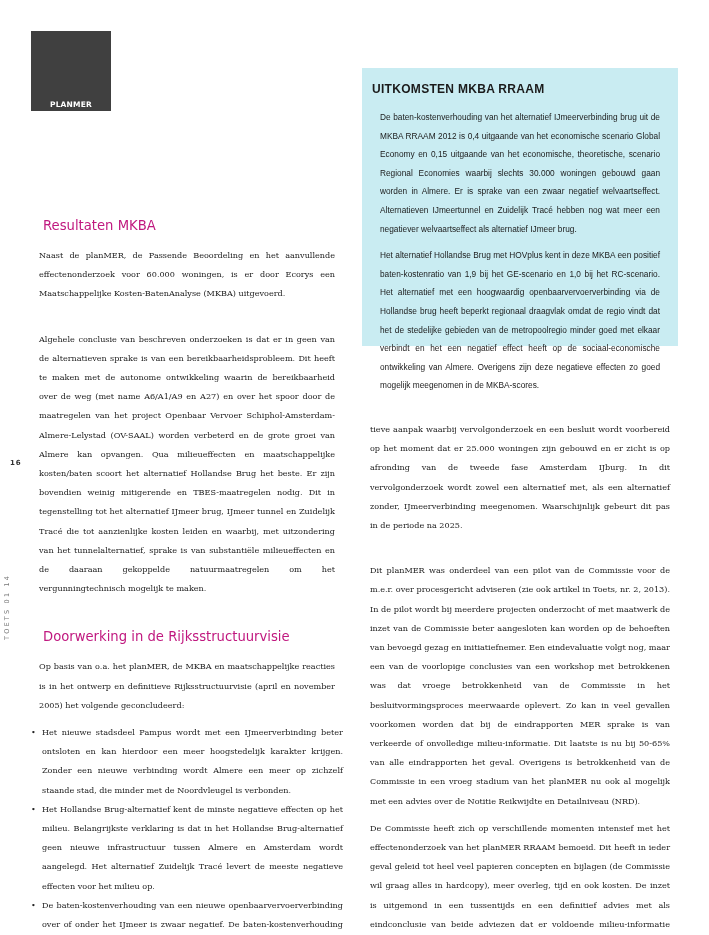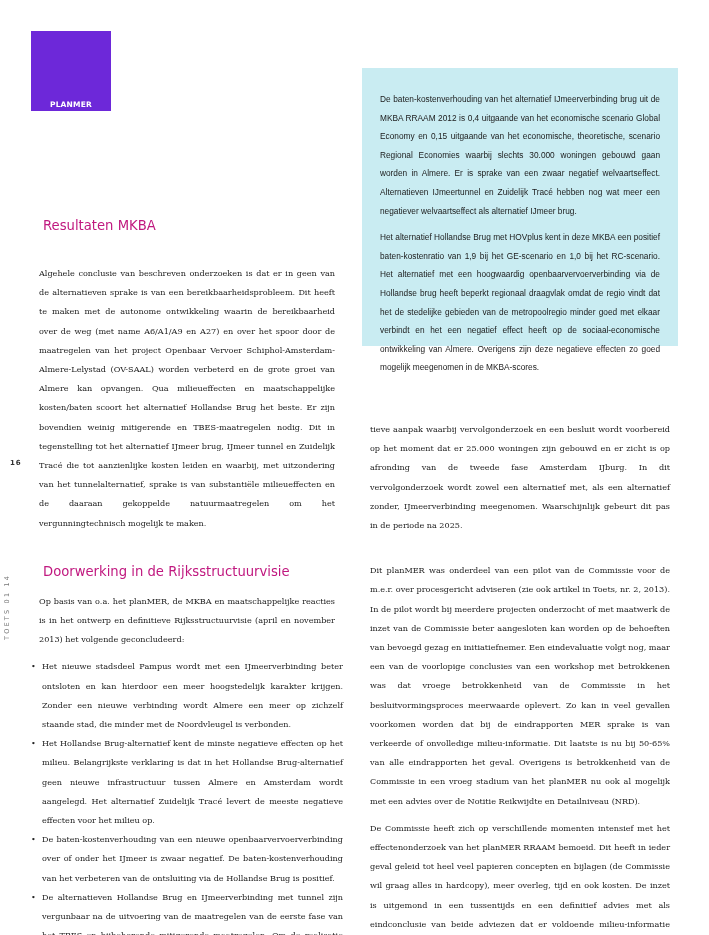--- a/index.html
+++ b/index.html
@@ -1,19 +1,19 @@
 <!DOCTYPE html>
 <html><head>
   <meta charset="utf-8">
   <style>
     html, body { margin: 0; padding: 0; background: #ffffff; }
     body { width: 709px; height: 935px; position: relative; overflow: hidden; }
     .tag-box {
       position: absolute; left: 31px; top: 31px; width: 80px; height: 80px;
-      background: #6d28d9;
+      background: #404040;
     }
     .tag-box .tag-label {
       position: absolute; left: 0; right: 0; bottom: 2px; text-align: center;
       color: #ffffff; font-family: "DejaVu Sans", sans-serif; font-size: 7.5px;
       letter-spacing: 0.2px; font-weight: bold;
     }
     .col { position: absolute; font-family: "DejaVu Serif", serif; font-size: 8.1px; color: #222; }
     .col-left { left: 31px; top: 205px; width: 312px; }
     .col-right { left: 362px; top: 412px; width: 316px; }
     p { margin: 8px; line-height: 19.2px; text-align: justify; }
@@ -43,34 +43,36 @@
     }
   </style>
 </head>
 <body>
 
 <div class="tag-box">
   <span class="tag-label">PLANMER</span>
 </div>
 
 <div class="box">
+  <h3>UITKOMSTEN MKBA RRAAM</h3>
   <p>De baten-kostenverhouding van het alternatief IJmeerverbinding brug uit de MKBA RRAAM 2012 is 0,4 uitgaande van het economische scenario Global Economy en 0,15 uitgaande van het economische, theoretische, scenario Regional Economies waarbij slechts 30.000 woningen gebouwd gaan worden in Almere. Er is sprake van een zwaar negatief welvaartseffect. Alternatieven IJmeertunnel en Zuidelijk Tracé hebben nog wat meer een negatiever welvaartseffect als alternatief IJmeer brug.</p>
   <p>Het alternatief Hollandse Brug met HOVplus kent in deze MKBA een positief baten-kostenratio van 1,9 bij het GE-scenario en 1,0 bij het RC-scenario. Het alternatief met een hoogwaardig openbaarvervoerverbinding via de Hollandse brug heeft beperkt regionaal draagvlak omdat de regio vindt dat het de stedelijke gebieden van de metropoolregio minder goed met elkaar verbindt en het een negatief effect heeft op de sociaal-economische ontwikkeling van Almere. Overigens zijn deze negatieve effecten zo goed mogelijk meegenomen in de MKBA-scores.</p>
 </div>
 
 <div class="page-num">16</div>
 <div class="journal">TOETS 01 14</div>
 
 <div class="col col-left">
   <h2>Resultaten MKBA</h2>
+  <p>Naast de planMER, de Passende Beoordeling en het aanvullende effectenonderzoek voor 60.000 woningen, is er door Ecorys een Maatschappelijke Kosten-BatenAnalyse (MKBA) uitgevoerd.</p>
   <div class="sec-gap"></div>
   <p>Algehele conclusie van beschreven onderzoeken is dat er in geen van de alternatieven sprake is van een bereikbaarheidsprobleem. Dit heeft te maken met de autonome ontwikkeling waarin de bereikbaarheid over de weg (met name A6/A1/A9 en A27) en over het spoor door de maatregelen van het project Openbaar Vervoer Schiphol-Amsterdam-Almere-Lelystad (OV-SAAL) worden verbeterd en de grote groei van Almere kan opvangen. Qua milieueffecten en maatschappelijke kosten/baten scoort het alternatief Hollandse Brug het beste. Er zijn bovendien weinig mitigerende en TBES-maatregelen nodig. Dit in tegenstelling tot het alternatief IJmeer brug, IJmeer tunnel en Zuidelijk Tracé die tot aanzienlijke kosten leiden en waarbij, met uitzondering van het tunnelalternatief, sprake is van substantiële milieueffecten en de daaraan gekoppelde natuurmaatregelen om het vergunningtechnisch mogelijk te maken.</p>
   <div class="sec-gap"></div>
   <h2>Doorwerking in de Rijksstructuurvisie</h2>
-  <p>Op basis van o.a. het planMER, de MKBA en maatschappelijke reacties is in het ontwerp en definitieve Rijksstructuurvisie (april en november 2013) het volgende geconcludeerd:</p>
+  <p>Op basis van o.a. het planMER, de MKBA en maatschappelijke reacties is in het ontwerp en definitieve Rijksstructuurvisie (april en november 2005) het volgende geconcludeerd:</p>
   <ul>
     <li>Het nieuwe stadsdeel Pampus wordt met een IJmeerverbinding beter ontsloten en kan hierdoor een meer hoogstedelijk karakter krijgen. Zonder een nieuwe verbinding wordt Almere een meer op zichzelf staande stad, die minder met de Noordvleugel is verbonden.</li>
     <li>Het Hollandse Brug-alternatief kent de minste negatieve effecten op het milieu. Belangrijkste verklaring is dat in het Hollandse Brug-alternatief geen nieuwe infrastructuur tussen Almere en Amsterdam wordt aangelegd. Het alternatief Zuidelijk Tracé levert de meeste negatieve effecten voor het milieu op.</li>
     <li>De baten-kostenverhouding van een nieuwe openbaarvervoerverbinding over of onder het IJmeer is zwaar negatief. De baten-kostenverhouding van het verbeteren van de ontsluiting via de Hollandse Brug is positief.</li>
     <li>De alternatieven Hollandse Brug en IJmeerverbinding met tunnel zijn vergunbaar na de uitvoering van de maatregelen van de eerste fase van het TBES en bijbehorende mitigerende maatregelen. Om de realisatie van de alternatieven IJmeerverbinding met brug en Zuidelijk Tracé vergunbaar te maken, zijn minimaal de maatregelen van de eerste en de tweede fase TBES plus mitigerende maatregelen nodig.</li>
 
   </ul>
 
 </div>
 

